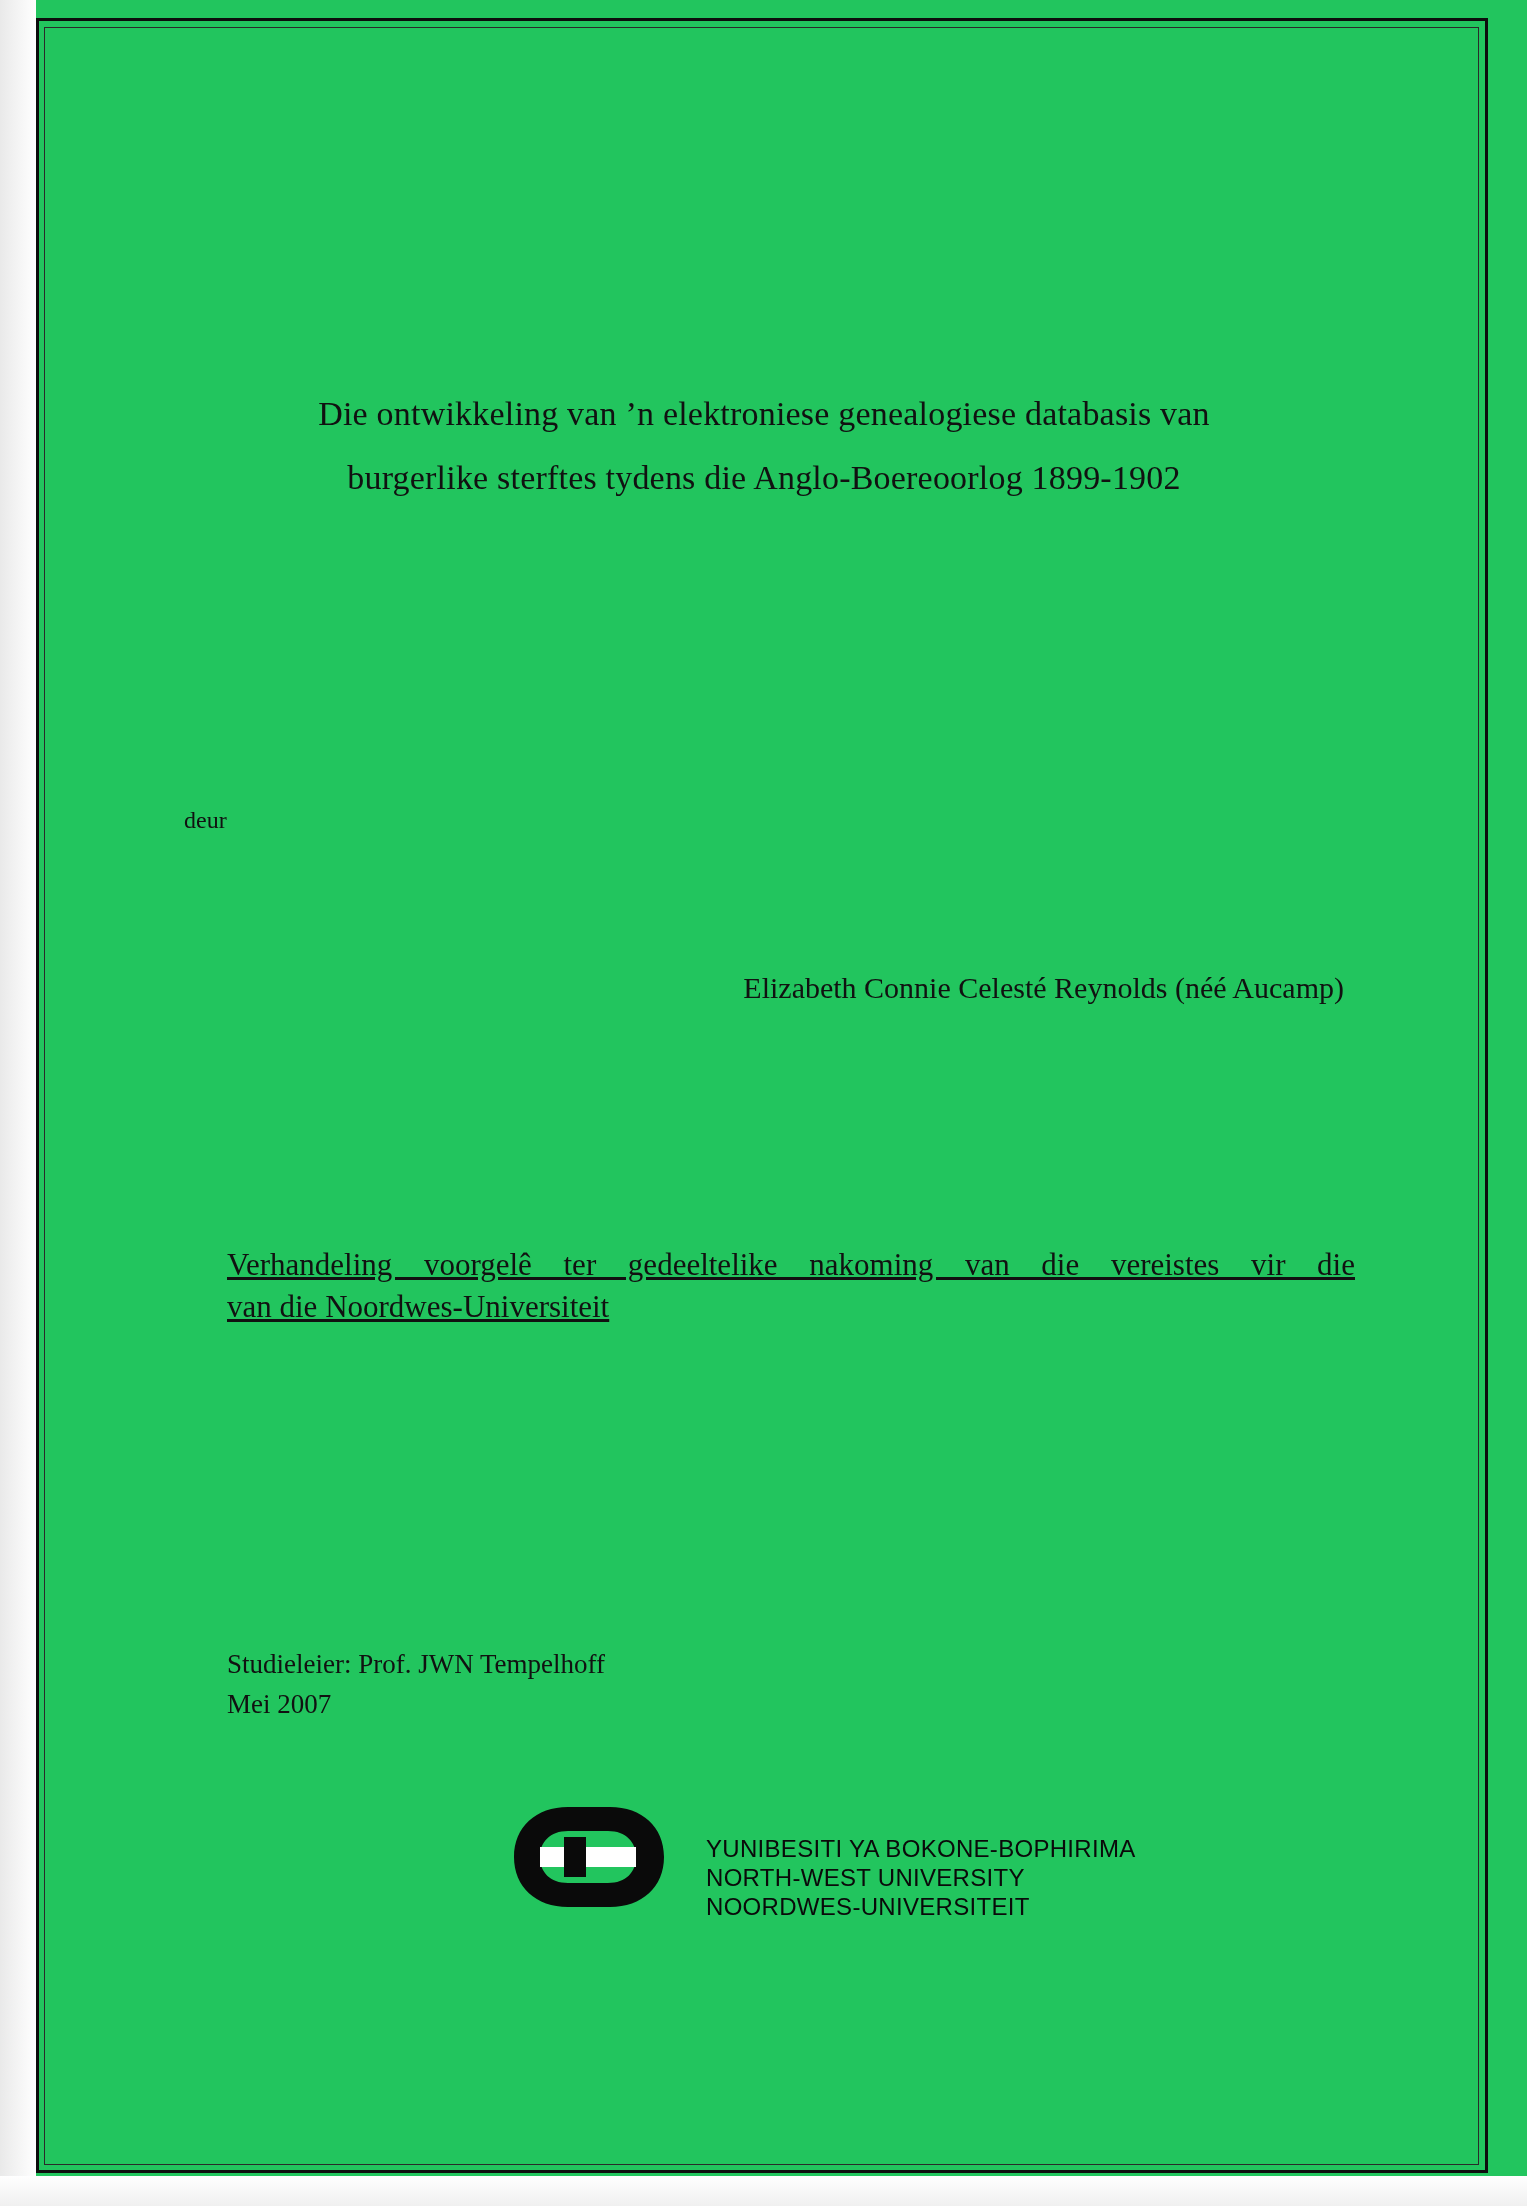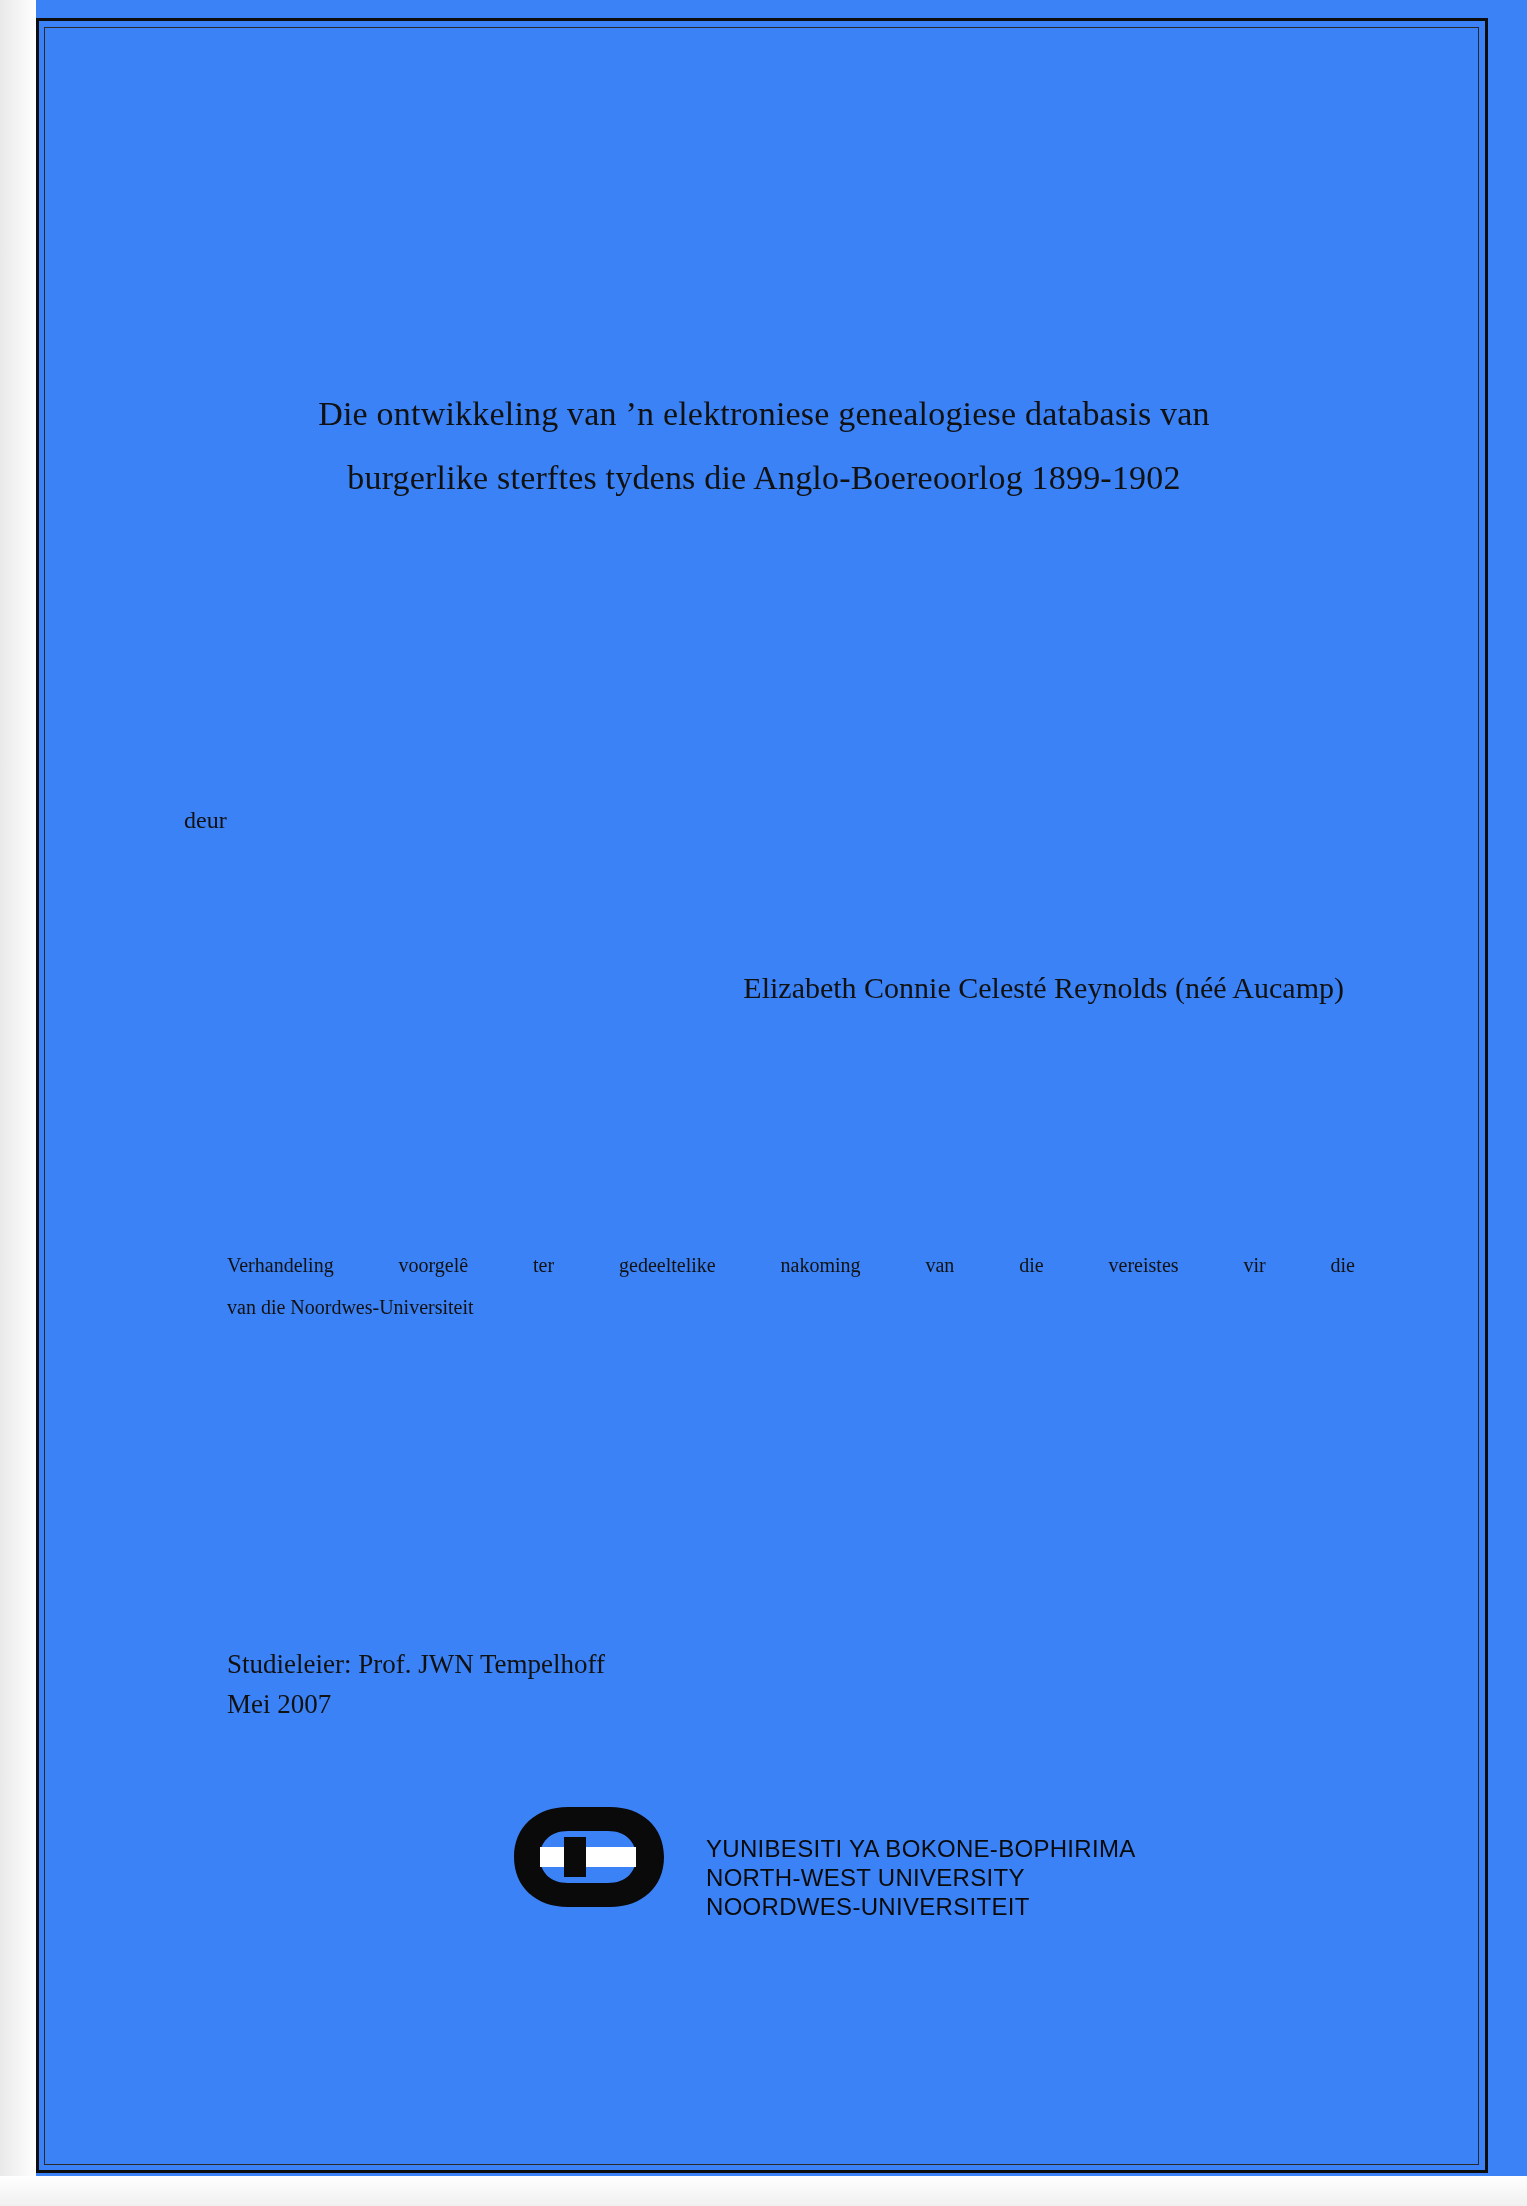--- a/index.html
+++ b/index.html
@@ -16,21 +16,21 @@
     overflow: hidden;
   }
 
   
   .scan {
     position: absolute;
     left: 0;
     top: 0;
     width: 1527px;
     height: 2206px;
-    background: #3b82f6;
+    background: #22c55e;
   }
 
   
   .page-border-outer {
     position: absolute;
     left: 36px;
     top: 18px;
     width: 1452px;
     height: 2155px;
     border: 3px solid #0d0d0d;
@@ -83,22 +83,23 @@
     width: 1160px;
     text-align: right;
     font-size: 30px;
   }
 
   .statement {
     position: absolute;
     left: 183px;
     top: 1217px;
     width: 1128px;
-    font-size: 20px;
+    font-size: 31px;
     line-height: 42px;
+    text-decoration: underline;
   }
   .statement .just {
     text-align: justify;
     text-align-last: justify;
   }
   .statement .plain {
     text-align: left;
   }
   .statement i {
     font-style: italic;

